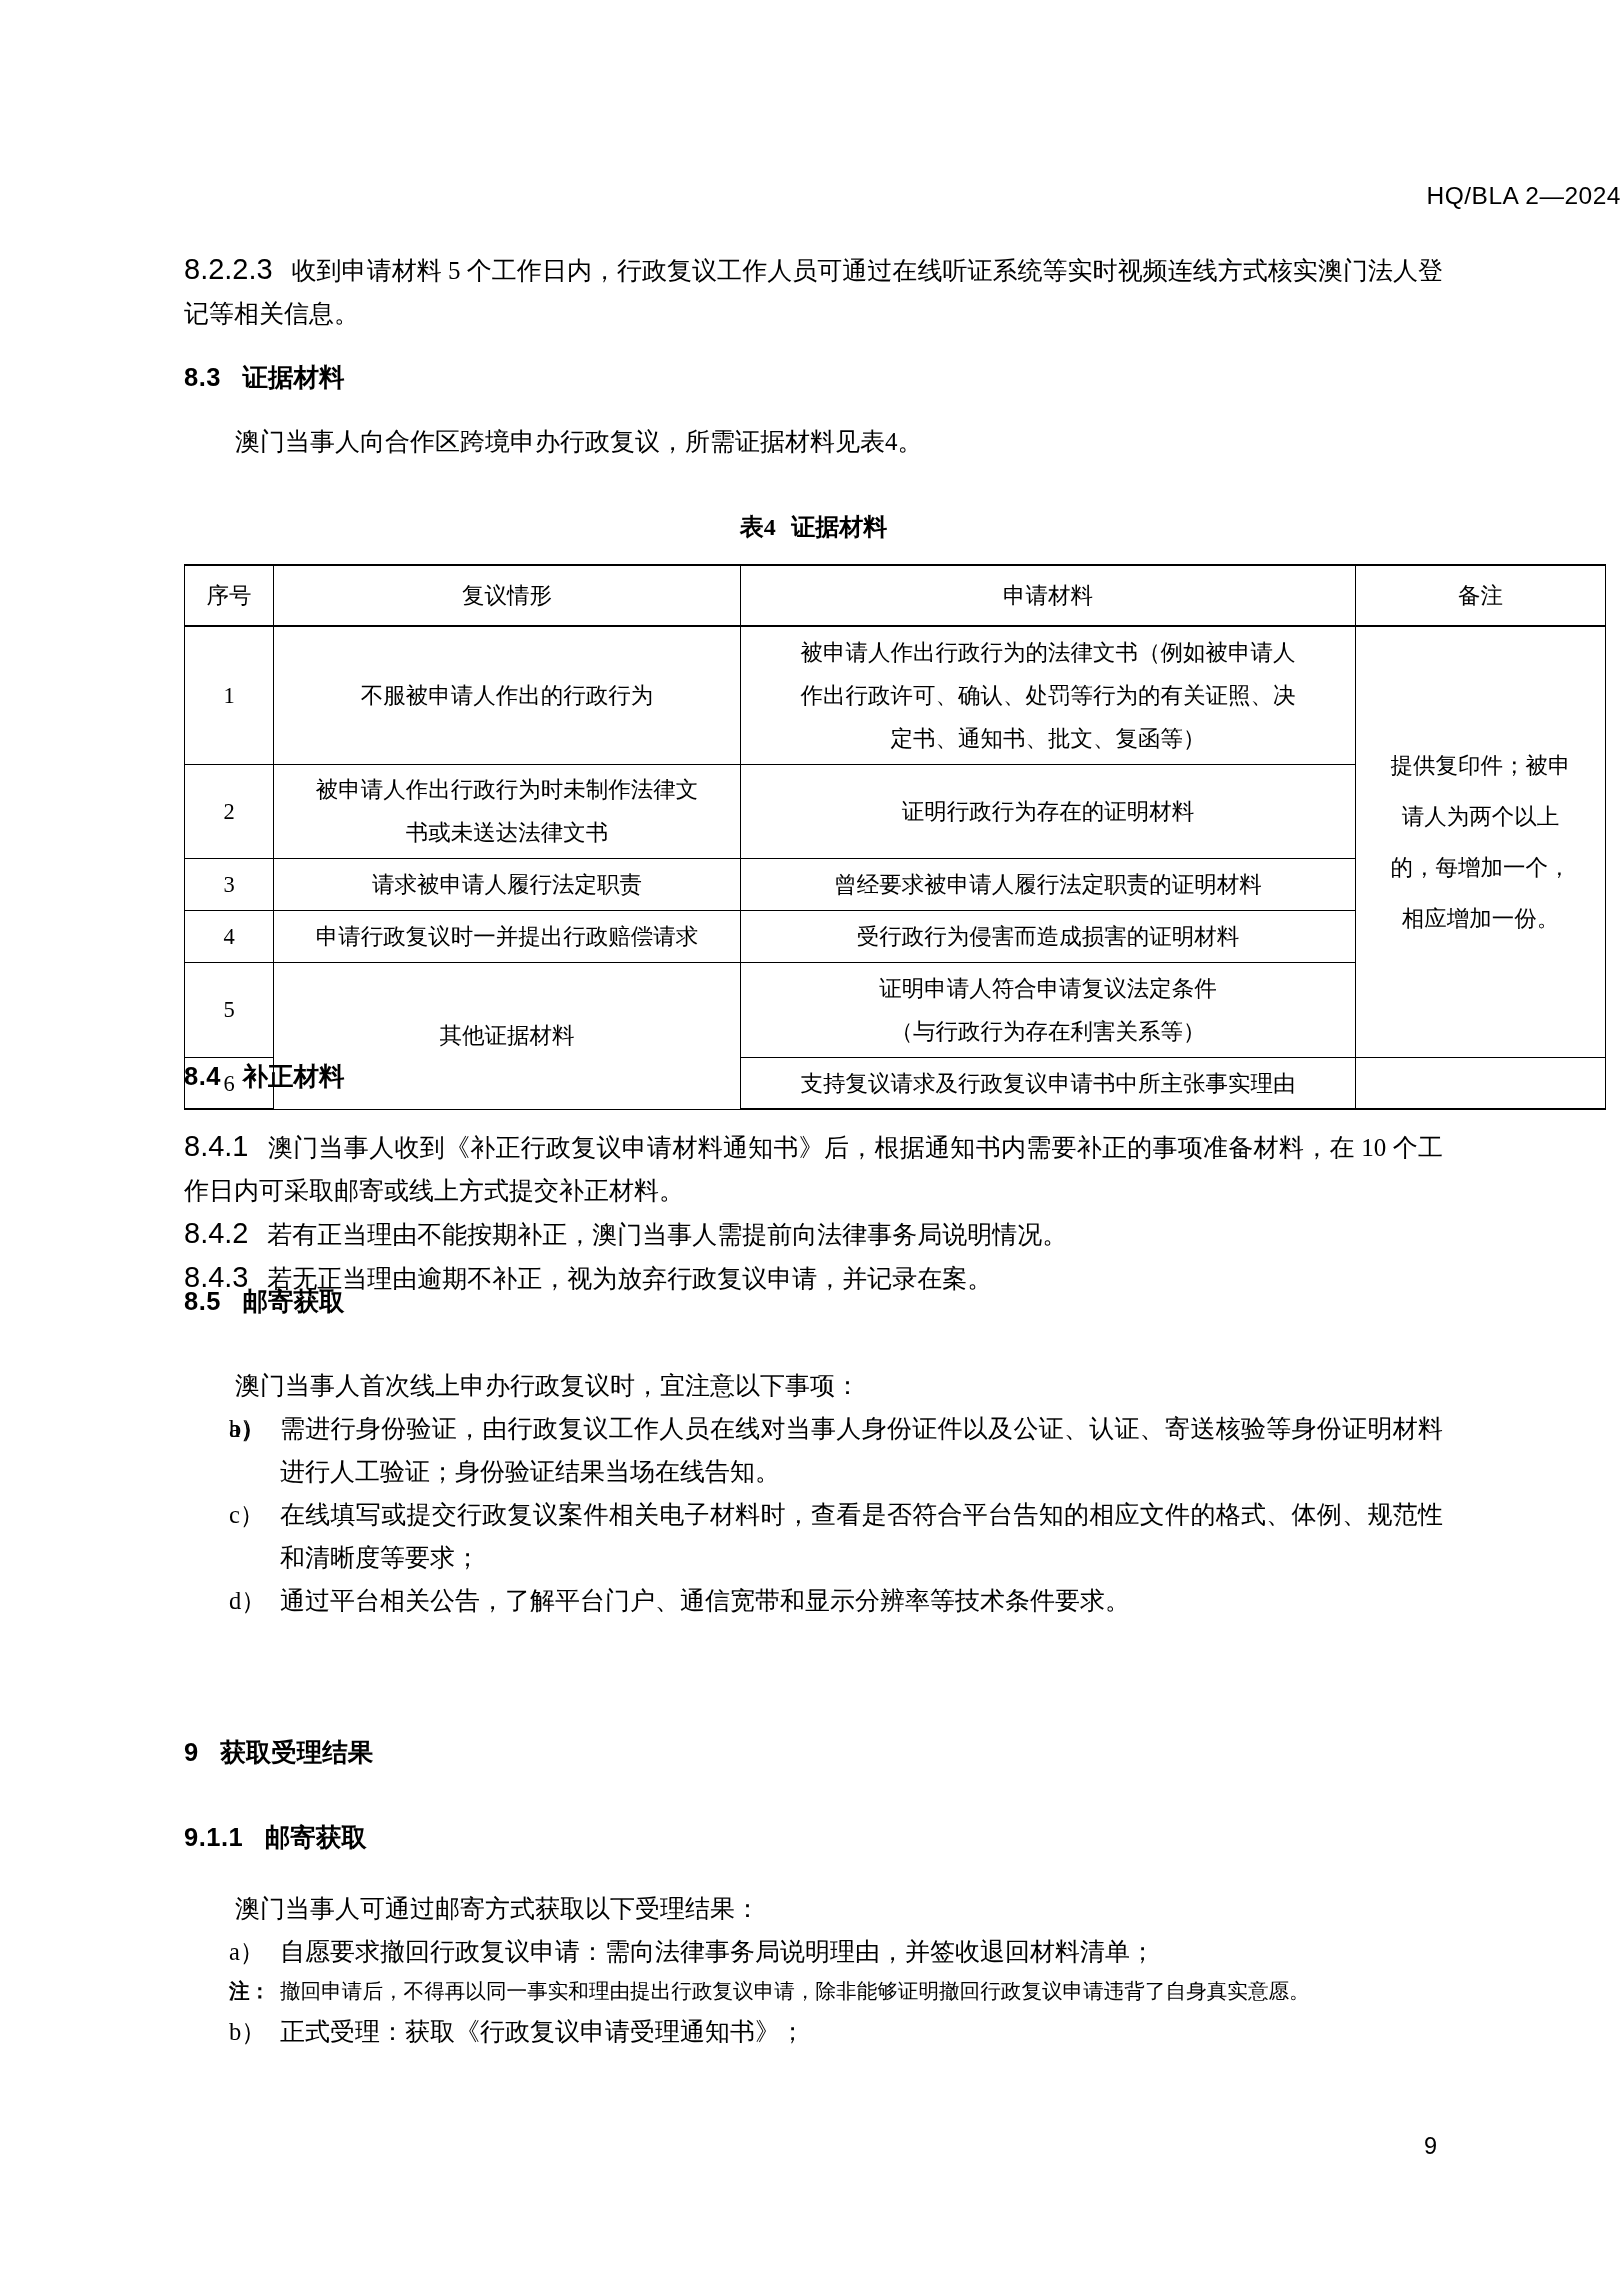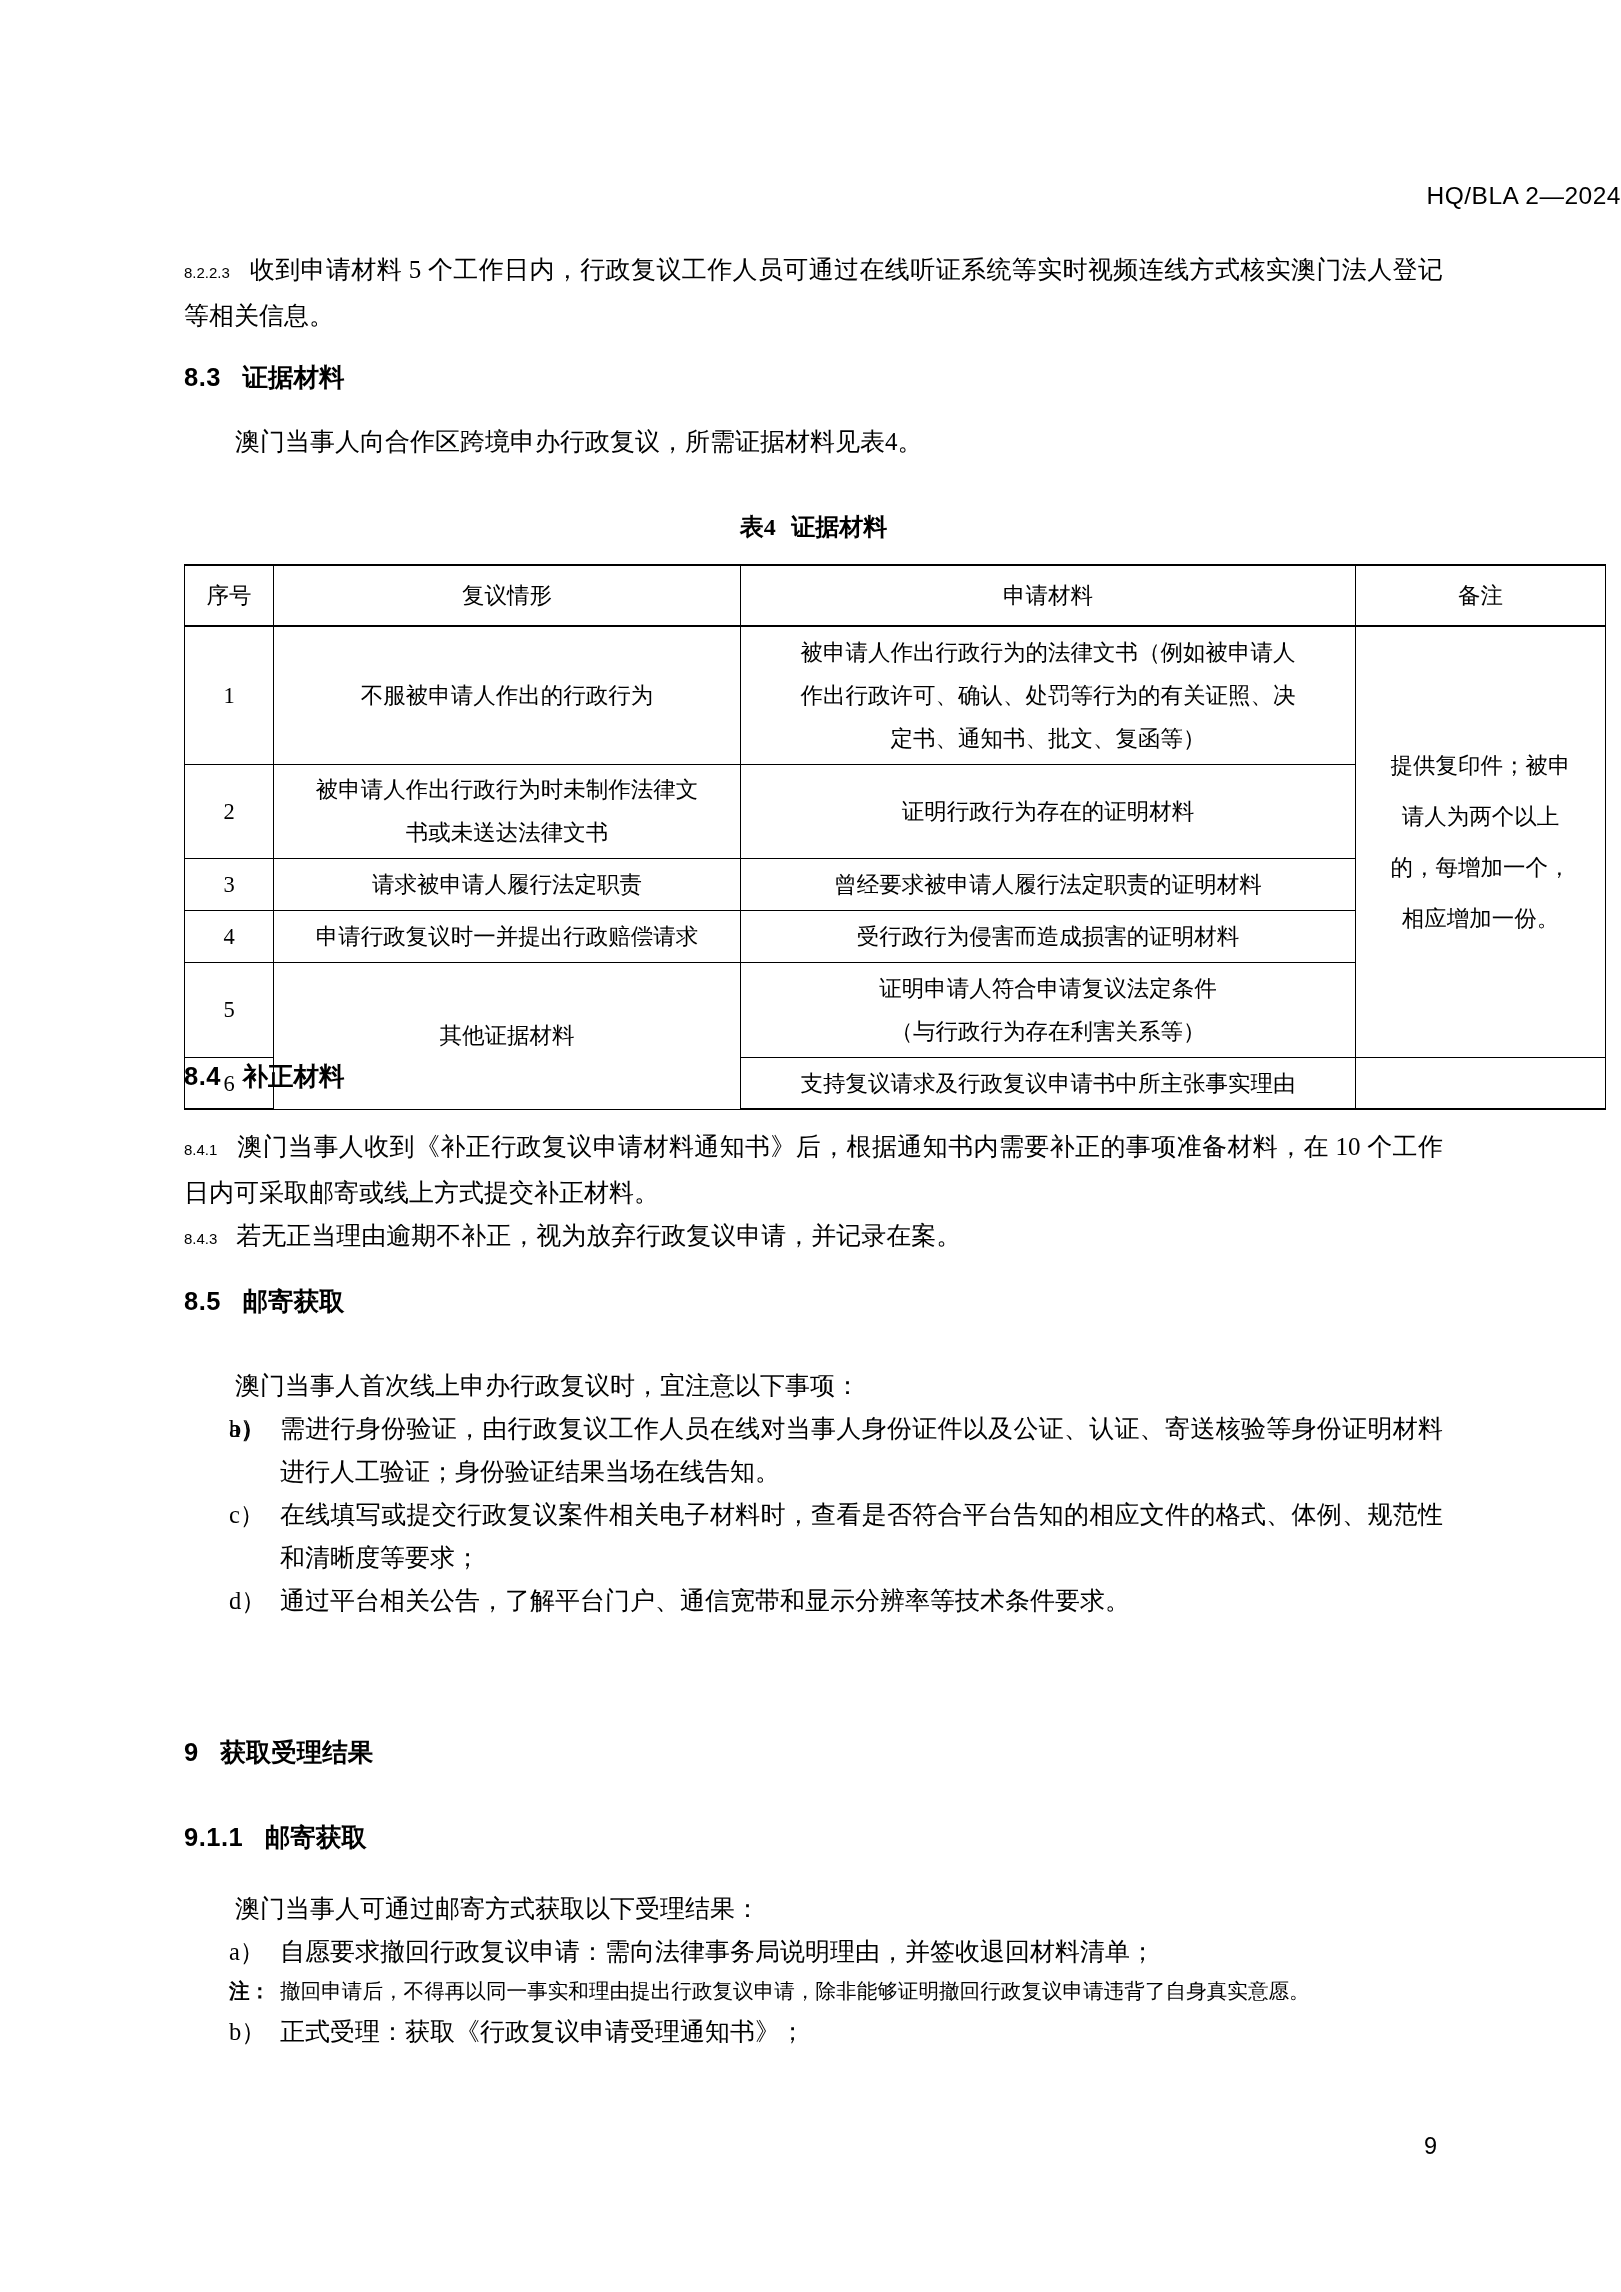--- a/index.html
+++ b/index.html
@@ -48,21 +48,21 @@
   }
   .ptext {
     font-size: 25px;
     line-height: 43px;
     text-align: justify;
     text-justify: inter-ideograph;
     margin: 0;
   }
   .num {
     font-family: "Liberation Sans", "DejaVu Sans", sans-serif;
-    font-size: 15px;
+    font-size: 29px;
   }
   .indent-1 {
     text-indent: 51px;
   }
   .heading {
     font-family: "Liberation Sans", "DejaVu Sans", sans-serif;
     font-size: 25.5px;
     font-weight: bold;
     margin: 0;
     line-height: 39px;
@@ -255,20 +255,21 @@
         </tbody>
       </table>
     </div>
 
     <div class="body-block" style="top:1057px;">
       <p class="heading"><span class="hnum">8.4</span><span class="htxt">补正材料</span></p>
     </div>
 
     <div class="body-block" style="top:1125px;">
       <p class="ptext"><span class="num">8.4.1</span>&nbsp;&nbsp;&nbsp;<span>澳门当事人收到《补正行政复议申请材料通知书》后，根据通知书内需要补正的事项准备材料，在 10 个工作日内可采取邮寄或线上方式提交补正材料。</span></p>
+      <p class="ptext"><span class="num">8.4.2</span>&nbsp;&nbsp;&nbsp;<span>若有正当理由不能按期补正，澳门当事人需提前向法律事务局说明情况。</span></p>
       <p class="ptext"><span class="num">8.4.3</span>&nbsp;&nbsp;&nbsp;<span>若无正当理由逾期不补正，视为放弃行政复议申请，并记录在案。</span></p>
     </div>
 
     <div class="body-block" style="top:1282px;">
       <p class="heading"><span class="hnum">8.5</span><span class="htxt">邮寄获取</span></p>
     </div>
 
     <div class="body-block" style="top:1364px;">
       <p class="ptext indent-1">澳门当事人首次线上申办行政复议时，宜注意以下事项：</p>
       <div class="lstitem"><span class="mark">a）</span></div>

